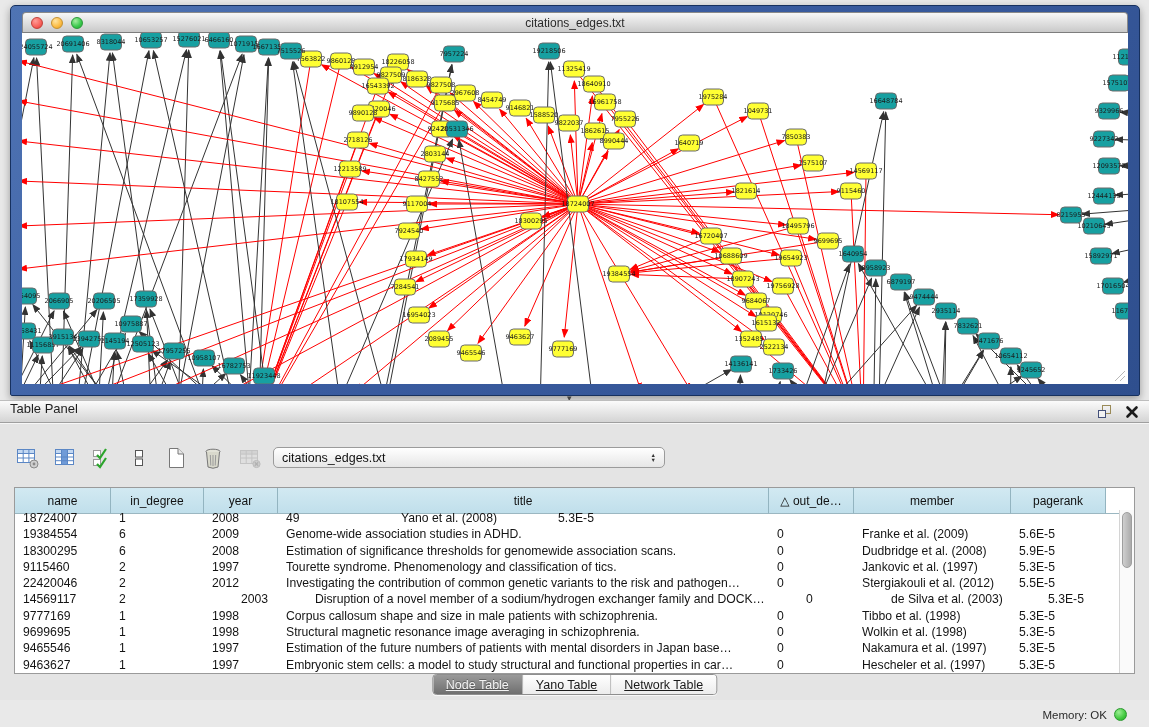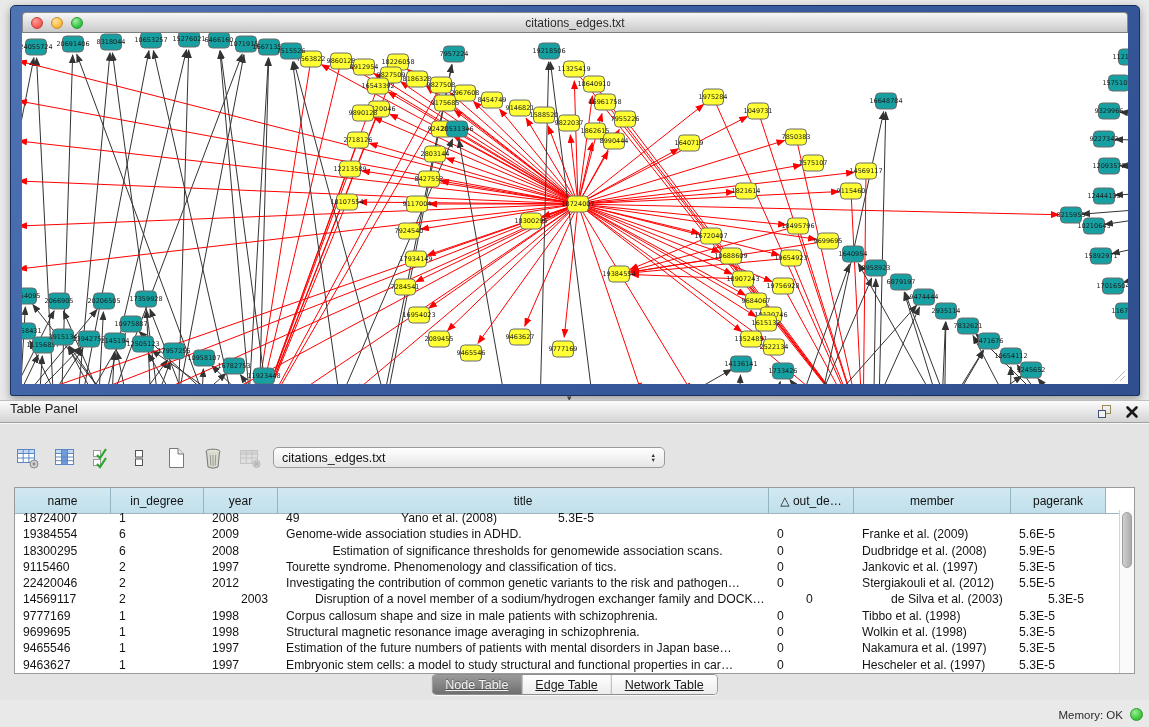--- a/index.html
+++ b/index.html
@@ -60,21 +60,21 @@
 
   .tabs { position:absolute; left:50%; top:250px; transform:translateX(-50%);
     display:flex; border:1px solid #8e8e8e; border-radius:4px; overflow:hidden;
     background:#fdfdfd; box-shadow:0 1px 0 rgba(255,255,255,.7); }
   .tab { font-size:12.5px; color:#1a1a1a; padding:2.5px 13px; border-right:1px solid #a9a9a9;
     background:linear-gradient(#ffffff,#ececec);text-decoration:underline; }
   .tab:last-child { border-right:none; }
   .tab.sel { background:linear-gradient(#9a9a9a,#6f6f6f); color:#f3f3f3; text-shadow:0 -1px 0 rgba(0,0,0,.3); }
 
   .statusbar { position:absolute; left:0; top:277px; width:1149px; height:27px; background:#e9e9e9;
-    display:flex; align-items:center; justify-content:flex-end; gap:7px; padding-right:6px; }
+    display:flex; align-items:center; justify-content:flex-end; gap:7px; padding-right:22px; }
   .mem-label { font-size:11.5px; color:#2b2b2b; }
   .mem-light { width:13px; height:13px; border-radius:50%;
     background:radial-gradient(circle at 35% 30%,#9bee93,#42c93f 60%,#27a32b); border:1px solid #2a9a2e; }
 </style>
 </head>
 <body>
 
 <div class="screen">
 
   <div class="netwin">
@@ -861,21 +861,21 @@
               <div class="g-cell" style="width: 74px;">2009</div>
               <div class="g-cell" style="width: 491px;">Genome-wide association studies in ADHD.</div>
               <div class="g-cell" style="width: 85px;">0</div>
               <div class="g-cell" style="width: 157px;">Franke et al. (2009)</div>
               <div class="g-cell" style="width: 95px;">5.6E-5</div>
             </div>
             <div class="g-row">
               <div class="g-cell" style="width: 96px;">18300295</div>
               <div class="g-cell" style="width: 93px;">6</div>
               <div class="g-cell" style="width: 74px;">2008</div>
-              <div class="g-cell" style="width: 491px; text-align: center;">Estimation of significance thresholds for genomewide association scans.</div>
+              <div class="g-cell" style="width: 491px;">Estimation of significance thresholds for genomewide association scans.</div>
               <div class="g-cell" style="width: 85px;">0</div>
               <div class="g-cell" style="width: 157px;">Dudbridge et al. (2008)</div>
               <div class="g-cell" style="width: 95px;">5.9E-5</div>
             </div>
             <div class="g-row">
               <div class="g-cell" style="width: 96px;">9115460</div>
               <div class="g-cell" style="width: 93px;">2</div>
               <div class="g-cell" style="width: 74px;">1997</div>
               <div class="g-cell" style="width: 491px;">Tourette syndrome. Phenomenology and classification of tics.</div>
               <div class="g-cell" style="width: 85px;">0</div>
@@ -937,21 +937,21 @@
               <div class="g-cell" style="width: 95px;">5.3E-5</div>
             </div>
           </div>
         <div class="vscroll">
           <div class="vthumb"></div>
         </div>
       </div>
 
       <div class="tabs" id="tabs">
           <div class="tab sel">Node Table</div>
-          <div class="tab">Edge Table</div>
+          <div class="tab">Yano Table</div>
           <div class="tab">Network Table</div>
         </div>
 
       <div class="statusbar">
         <span class="mem-label">Memory: OK</span>
         <span class="mem-light"></span>
       </div>
     </div>
   </div>
 

